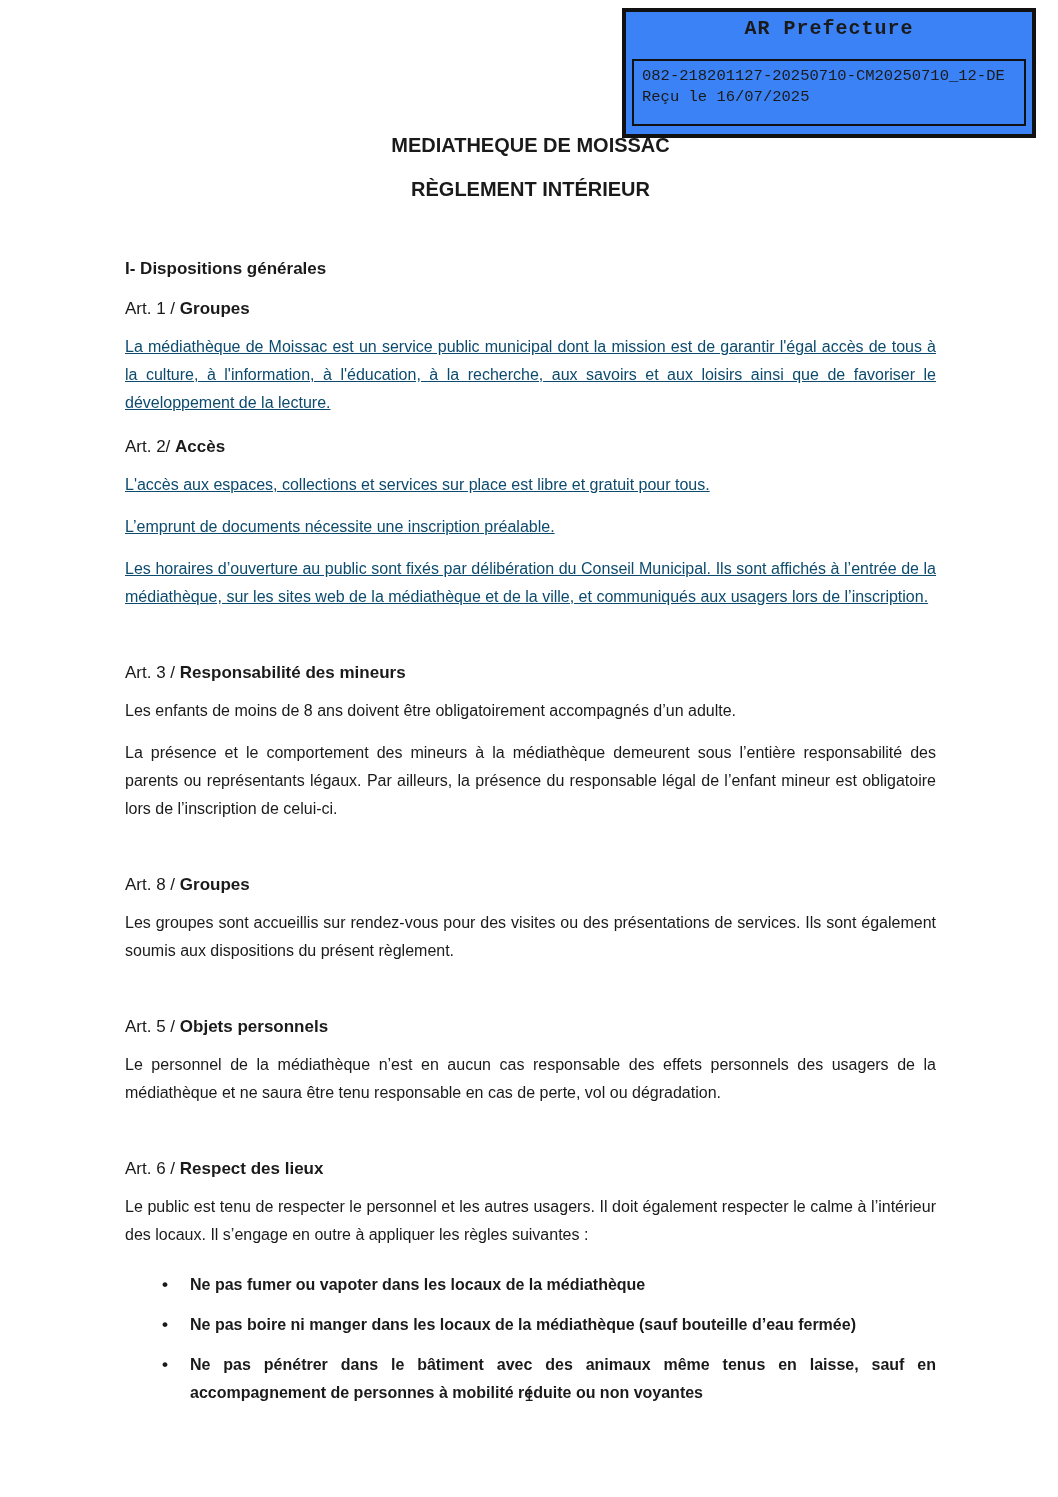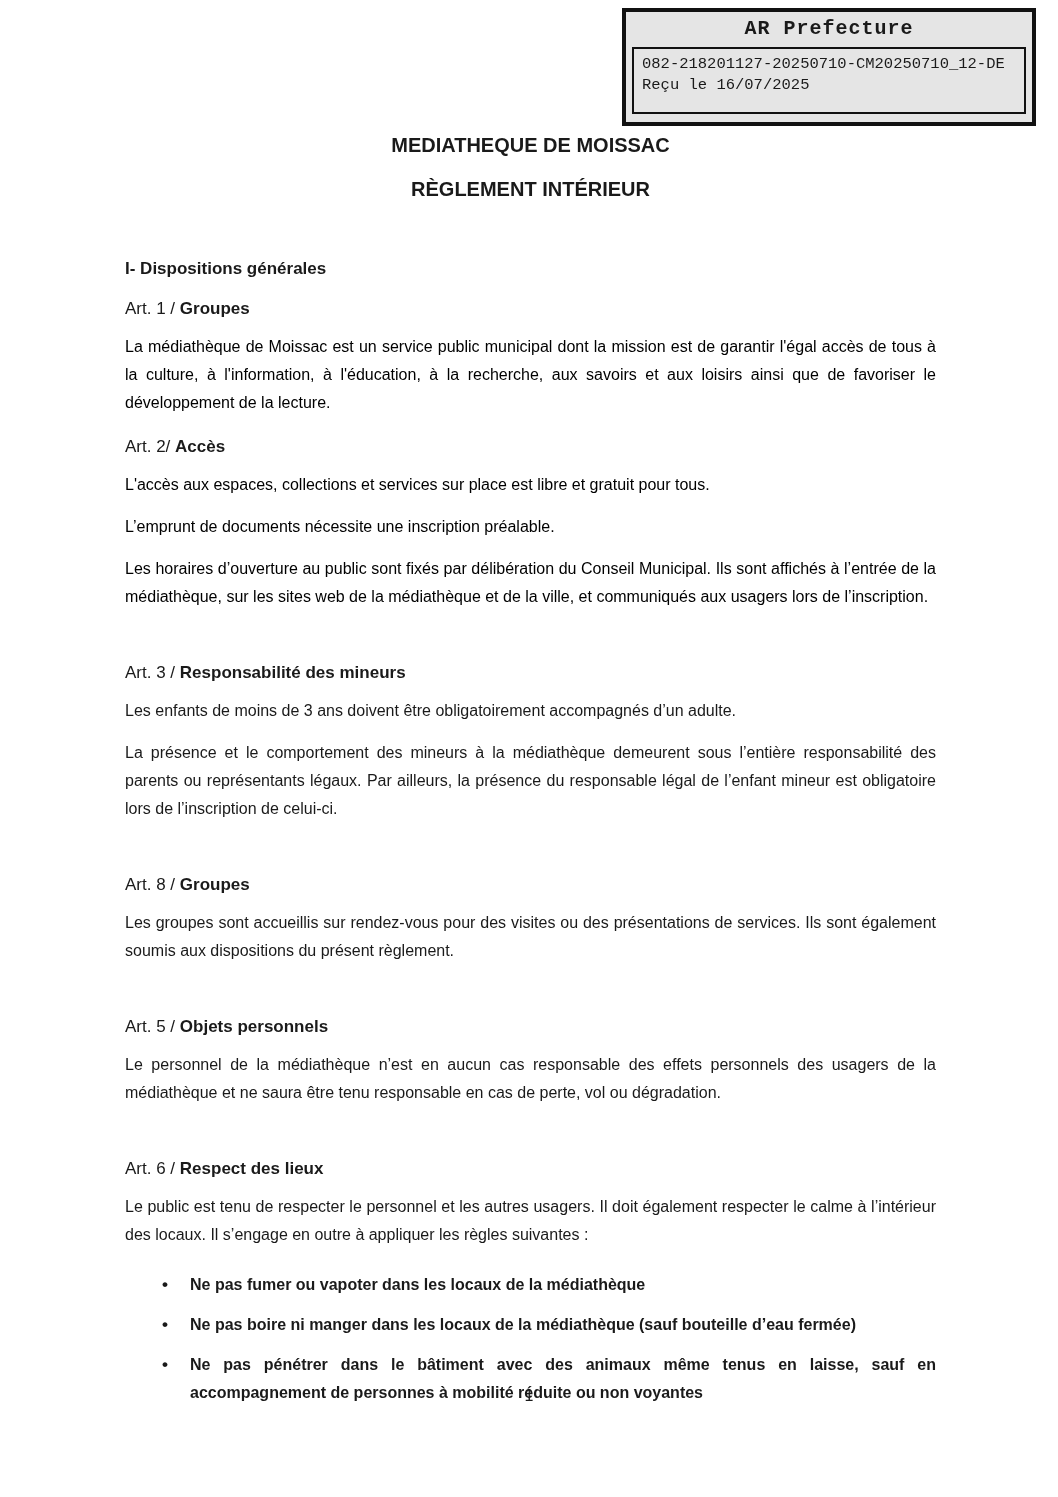--- a/index.html
+++ b/index.html
@@ -12,34 +12,34 @@
     color: #1a1a1a;
     overflow: hidden;
   }
   
   .stamp {
     position: absolute;
     top: 8px;
     right: 22px;
     width: 414px;
     border: 4px solid #111111;
-    background: #e5e5e5;
+    background: #3b82f6;
     box-sizing: border-box;
   }
   .stamp-title {
     font-family: "Liberation Mono", "DejaVu Sans Mono", monospace;
     font-weight: bold;
     font-size: 20px;
     letter-spacing: 1px;
     text-align: center;
     padding: 5px 0 3px 0;
   }
   .stamp-inner {
     border: 2px solid #111111;
-    margin: 4px 6px 8px 6px;
+    margin: 16px 6px 8px 6px;
     padding: 5px 8px 16px 8px;
     font-family: "Liberation Mono", "DejaVu Sans Mono", monospace;
     font-size: 15.5px;
     line-height: 21px;
     white-space: nowrap;
     overflow: hidden;
   }
   
   .content { padding: 134px 122px 0 125px; }
   .doc-title, .doc-subtitle {
@@ -56,21 +56,21 @@
   }
   .art-heading { font-size: 17px; margin: 20px 0 0 0; }
   .art-heading .label { font-weight: bold; }
   .gap-before { margin-top: 52px; }
   .para {
     font-size: 16px;
     line-height: 28px;
     text-align: justify;
     margin: 14px 0 0 0;
   }
-  .blue { color: #000000; }
+  .blue { color: #0c4a6e; text-decoration: underline; }
   .bullet-list { list-style: none; margin: 22px 0 0 0; padding: 0; }
   .bullet-item {
     position: relative;
     padding-left: 65px;
     margin-top: 12px;
     font-size: 16px;
     line-height: 28px;
     text-align: justify;
     font-weight: bold;
   }
@@ -113,21 +113,21 @@
 
     <p class="art-heading"><span>Art. 1 /</span> <span class="label">Groupes</span></p>
     <p class="para blue">La médiathèque de Moissac est un service public municipal dont la mission est de garantir l'égal accès de tous à la culture, à l'information, à l'éducation, à la recherche, aux savoirs et aux loisirs ainsi que de favoriser le développement de la lecture.</p>
 
     <p class="art-heading"><span>Art. 2/</span> <span class="label">Accès</span></p>
     <p class="para blue">L'accès aux espaces, collections et services sur place est libre et gratuit pour tous.</p>
     <p class="para blue">L’emprunt de documents nécessite une inscription préalable.</p>
     <p class="para blue">Les horaires d’ouverture au public sont fixés par délibération du Conseil Municipal. Ils sont affichés à l’entrée de la médiathèque, sur les sites web de la médiathèque et de la ville, et communiqués aux usagers lors de l’inscription.</p>
 
     <p class="art-heading gap-before"><span>Art. 3 /</span> <span class="label">Responsabilité des mineurs</span></p>
-    <p class="para">Les enfants de moins de 3 ans doivent être obligatoirement accompagnés d’un adulte.</p>
+    <p class="para">Les enfants de moins de 8 ans doivent être obligatoirement accompagnés d’un adulte.</p>
     <p class="para">La présence et le comportement des mineurs à la médiathèque demeurent sous l’entière responsabilité des parents ou représentants légaux. Par ailleurs, la présence du responsable légal de l’enfant mineur est obligatoire lors de l’inscription de celui-ci.</p>
 
     <p class="art-heading gap-before"><span>Art. 8 /</span> <span class="label">Groupes</span></p>
     <p class="para">Les groupes sont accueillis sur rendez-vous pour des visites ou des présentations de services. Ils sont également soumis aux dispositions du présent règlement.</p>
 
     <p class="art-heading gap-before"><span>Art. 5 /</span> <span class="label">Objets personnels</span></p>
     <p class="para">Le personnel de la médiathèque n’est en aucun cas responsable des effets personnels des usagers de la médiathèque et ne saura être tenu responsable en cas de perte, vol ou dégradation.</p>
 
     <p class="art-heading gap-before"><span>Art. 6 /</span> <span class="label">Respect des lieux</span></p>
     <p class="para">Le public est tenu de respecter le personnel et les autres usagers. Il doit également respecter le calme à l’intérieur des locaux. Il s’engage en outre à appliquer les règles suivantes :</p>

